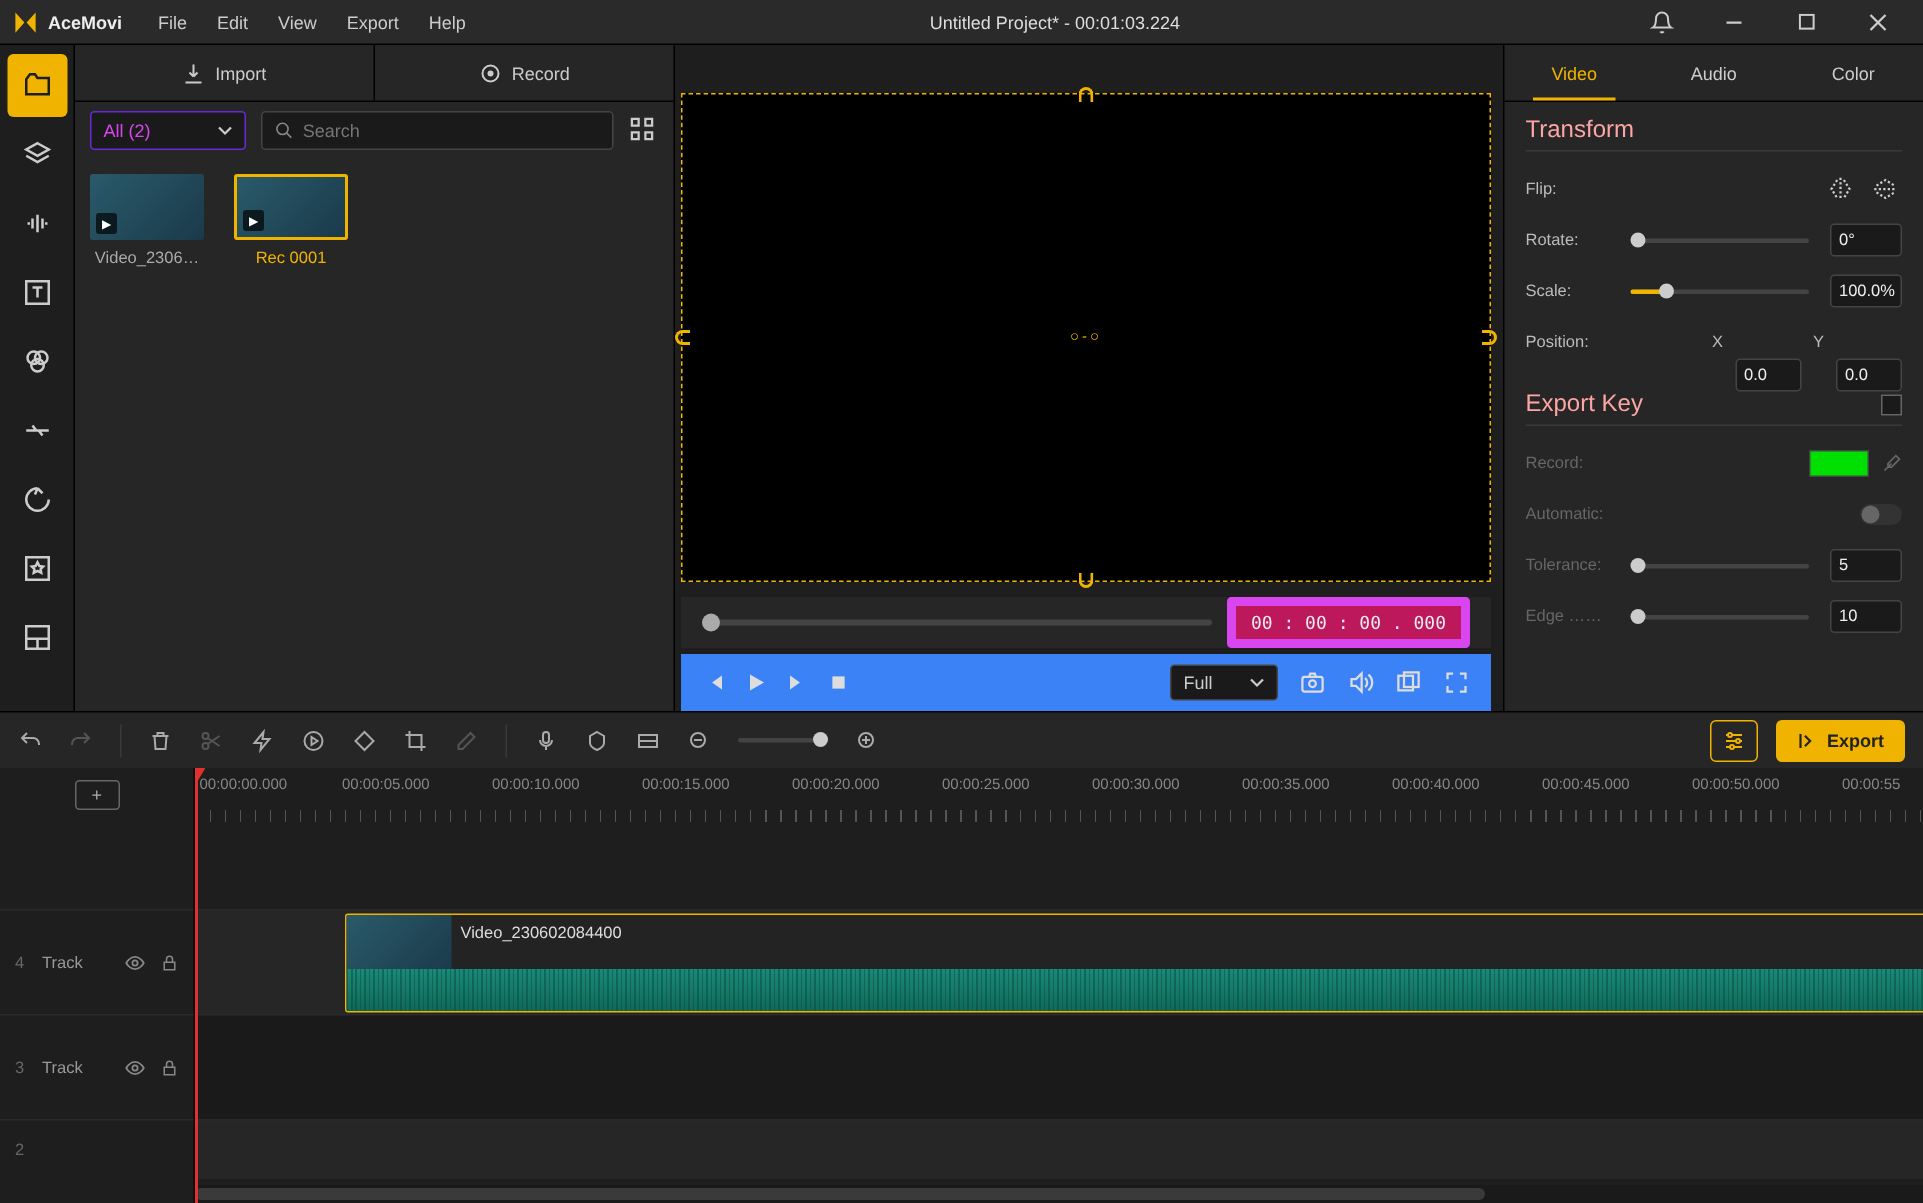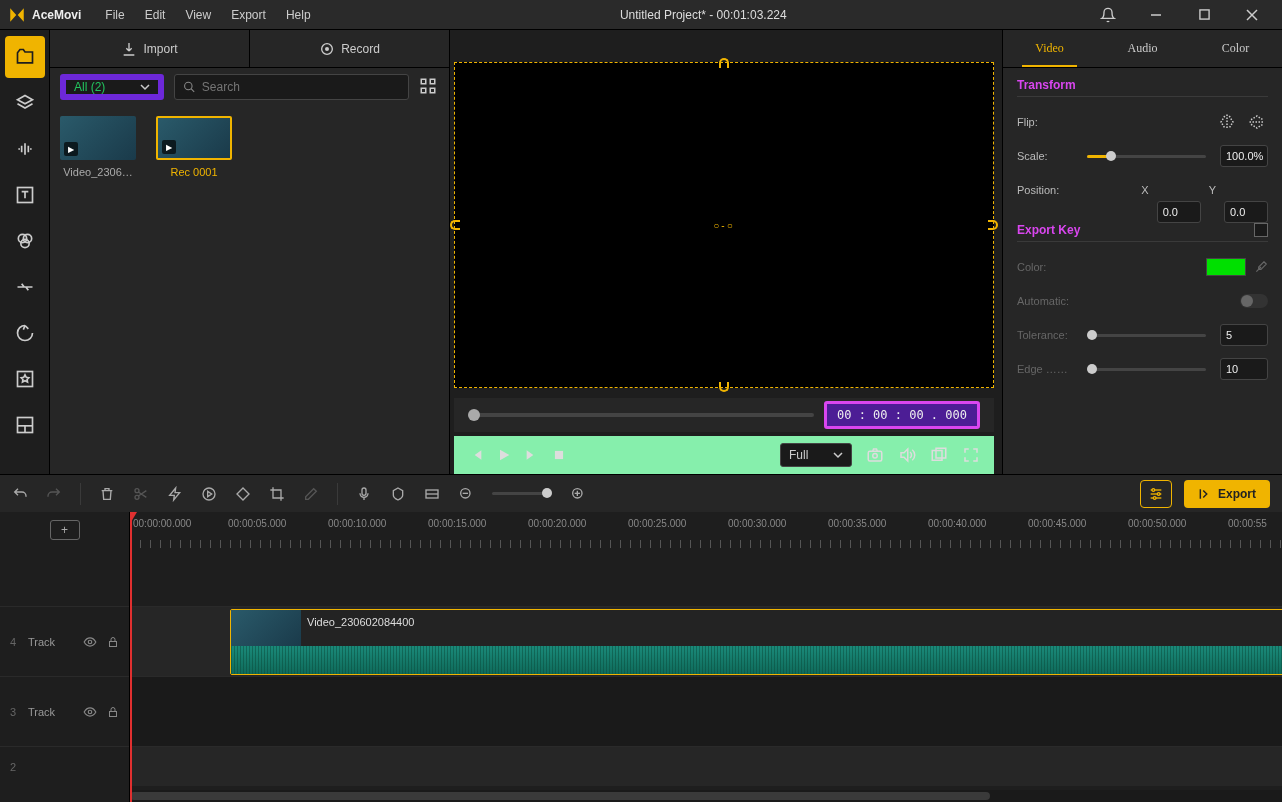--- a/index.html
+++ b/index.html
@@ -21,21 +21,21 @@
 .tool-rail { width:50px; background:#1e1e1e; border-right:1px solid #000; display:flex; flex-direction:column; align-items:center; padding-top:6px; gap:4px; }
 .rail-btn { width:40px; height:42px; display:flex; align-items:center; justify-content:center; border-radius:4px; cursor:pointer; color:#ccc; }
 .rail-btn.active { background:#f0b400; color:#1e1e1e; }
 
 
 .media-panel { width:400px; background:#262626; border-right:1px solid #000; display:flex; flex-direction:column; }
 .media-tabs { height:38px; display:flex; border-bottom:1px solid #000; }
 .media-tab { flex:1; display:flex; align-items:center; justify-content:center; gap:6px; cursor:pointer; color:#ccc; border-right:1px solid #000; }
 .media-tab:last-child{border-right:none;}
 .media-toolbar { height:38px; display:flex; align-items:center; padding:0 10px; gap:10px; }
-.dropdown { background:#1a1a1a; border:6px solid #6d28d9; border-radius:3px; height:26px; width:104px; display:flex; align-items:center; justify-content:space-between; padding:0 8px; color:#22c55e; cursor:pointer; }
+.dropdown { background:#1a1a1a; border:1px solid #6d28d9; border-radius:3px; height:26px; width:104px; display:flex; align-items:center; justify-content:space-between; padding:0 8px; color:#d946ef; cursor:pointer; }
 .search-box { flex:1; background:#1a1a1a; border:1px solid #444; border-radius:3px; height:26px; display:flex; align-items:center; padding:0 8px; gap:6px; color:#888; }
 .search-box input { background:transparent; border:none; outline:none; color:#ccc; width:100%; font-size:12px; }
 .grid-icon { width:20px; height:20px; color:#ccc; cursor:pointer; }
 .media-grid { flex:1; padding:10px; display:flex; gap:20px; align-items:flex-start; }
 .media-item { width:76px; text-align:center; }
 .thumb { width:76px; height:44px; background:linear-gradient(135deg,#2a5a6a,#1a3a4a); position:relative; border-radius:2px; }
 .thumb.selected { border:2px solid #f0b400; }
 .thumb .play { position:absolute; left:4px; bottom:4px; width:14px; height:14px; background:#000a; border-radius:2px; display:flex; align-items:center; justify-content:center; font-size:8px; color:#fff; }
 .media-label { margin-top:6px; font-size:11px; color:#aaa; white-space:nowrap; overflow:hidden; text-overflow:ellipsis; }
 .media-label.selected { color:#f0b400; }
@@ -45,35 +45,35 @@
 .preview-canvas { flex:1; background:#000; border:1px dashed #f0b400; position:relative; margin:28px 0 10px 0; }
 .handle { position:absolute; width:10px; height:10px; }
 .handle.t { top:-5px; left:50%; transform:translateX(-50%); border-top:2px solid #f0b400; border-left:2px solid #f0b400; border-right:2px solid #f0b400; border-radius:5px 5px 0 0; }
 .handle.b { bottom:-5px; left:50%; transform:translateX(-50%); border-bottom:2px solid #f0b400; border-left:2px solid #f0b400; border-right:2px solid #f0b400; border-radius:0 0 5px 5px;}
 .handle.l { left:-5px; top:50%; transform:translateY(-50%); border-left:2px solid #f0b400; border-top:2px solid #f0b400; border-bottom:2px solid #f0b400; border-radius:5px 0 0 5px;}
 .handle.r { right:-5px; top:50%; transform:translateY(-50%); border-right:2px solid #f0b400; border-top:2px solid #f0b400; border-bottom:2px solid #f0b400; border-radius:0 5px 5px 0;}
 .center-anchor { position:absolute; top:50%; left:50%; transform:translate(-50%,-50%); color:#f0b400; font-size:10px; letter-spacing:2px;}
 .preview-scrub { height:34px; background:#262626; display:flex; align-items:center; padding:0 14px; gap:10px; margin-bottom:4px; }
 .scrub-track { flex:1; height:4px; background:#444; border-radius:2px; position:relative; }
 .scrub-thumb { position:absolute; left:0; top:-4px; width:12px; height:12px; background:#aaa; border-radius:50%; }
-.timecode { background:#4c1d95; border:3px solid #d946ef; border-radius:3px; padding:4px 10px; color:#eee; font-family:monospace; }
-.preview-controls { height:38px; background:#86efac; display:flex; align-items:center; padding:0 14px; gap:18px; }
+.timecode { background:#be185d; border:6px solid #d946ef; border-radius:3px; padding:4px 10px; color:#eee; font-family:monospace; }
+.preview-controls { height:38px; background:#3b82f6; display:flex; align-items:center; padding:0 14px; gap:18px; }
 .pc-left { display:flex; gap:12px; align-items:center; }
 .pc-right { margin-left:auto; display:flex; gap:14px; align-items:center; }
 .pc-btn { color:#ddd; cursor:pointer; display:flex; align-items:center; }
 .fit-dd { background:#1a1a1a; border:1px solid #444; border-radius:3px; height:24px; width:72px; display:flex; align-items:center; justify-content:space-between; padding:0 8px; }
 
 
 .props { width:280px; background:#262626; border-left:1px solid #000; display:flex; flex-direction:column; overflow:hidden; }
 .prop-tabs { height:38px; display:flex; border-bottom:1px solid #000; }
-.prop-tab { flex:1; display:flex; align-items:center; justify-content:center; cursor:pointer; color:#ccc; position:relative;font-family:Liberation Serif, serif; }
+.prop-tab { flex:1; display:flex; align-items:center; justify-content:center; cursor:pointer; color:#ccc; position:relative; }
 .prop-tab.active { color:#f0b400; }
 .prop-tab.active::after { content:''; position:absolute; bottom:0; left:20%; right:20%; height:2px; background:#f0b400; }
 .prop-body { flex:1; padding:10px 14px; overflow-y:auto; }
-.section-title { font-size:12px; color:#d946ef; margin-bottom:4px;font-weight:bold; }
+.section-title { font-size:16px; color:#fca5a5; margin-bottom:4px; }
 .section-title.with-check { display:flex; align-items:center; justify-content:space-between; }
 .hr { height:1px; background:#3a3a3a; margin:4px 0 10px; }
 .prop-row { display:flex; align-items:center; height:30px; gap:8px; margin-bottom:4px; }
 .prop-label { width:56px; color:#bbb; font-size:11px; white-space:nowrap; overflow:hidden; text-overflow:ellipsis; }
 .prop-label.dim { color:#666; }
 .flip-btn { width:22px; height:22px; display:flex; align-items:center; justify-content:center; color:#ccc; cursor:pointer; }
 .slider { flex:1; height:3px; background:#444; border-radius:2px; position:relative; margin:0 6px; }
 .slider .fill { position:absolute; left:0; top:0; bottom:0; background:#f0b400; border-radius:2px; }
 .slider .knob { position:absolute; top:-4px; width:10px; height:10px; background:#ccc; border-radius:50%; }
 .val-box { width:48px; height:22px; background:#1a1a1a; border:1px solid #444; border-radius:3px; color:#eee; display:flex; align-items:center; padding:0 5px; font-size:11px; }
@@ -366,20 +366,27 @@
               <path d="M9 4L4 12l5 8M15 4l5 8-5 8M12 2v20" stroke-dasharray="2 2"></path>
             </svg>
           </div>
         <div class="flip-btn">
             <svg width="18" height="18" viewBox="0 0 24 24" fill="none" stroke="#ccc" stroke-width="2">
               <path d="M4 9l8-5 8 5M4 15l8 5 8-5M2 12h20" stroke-dasharray="2 2"></path>
             </svg>
           </div>
       </div>
       <div class="prop-row">
+        <div class="prop-label">Rotate:</div>
+        <div class="slider">
+            <div class="knob" style="left:0"></div>
+          </div>
+        <div class="val-box">0°</div>
+      </div>
+      <div class="prop-row">
         <div class="prop-label">Scale:</div>
         <div class="slider">
             <div class="fill" style="width:20%"></div>
             <div class="knob" style="left:calc(20% - 5px)"></div>
           </div>
         <div class="val-box">100.0%</div>
       </div>
       <div class="prop-row">
         <div class="prop-label">Position:</div>
         <div style="flex:1"></div>
@@ -389,21 +396,21 @@
         <div class="val-box sm">0.0</div>
       </div>
 
       <div style="height:14px"></div>
       <div class="section-title with-check">
         <span>Export Key</span>
         <div class="checkbox"></div>
       </div>
       <div class="hr"></div>
       <div class="prop-row">
-        <div class="prop-label dim">Color:</div>
+        <div class="prop-label dim">Record:</div>
         <div style="flex:1"></div>
         <div class="color-swatch"></div>
         <div class="picker-icon">
             <svg width="14" height="14" viewBox="0 0 24 24" fill="none" stroke="#666" stroke-width="2">
               <path d="M4 20l8-8M17 3l4 4-9 9H8v-4z"></path>
             </svg>
           </div>
       </div>
       <div class="prop-row">
         <div class="prop-label dim">Automatic:</div>

